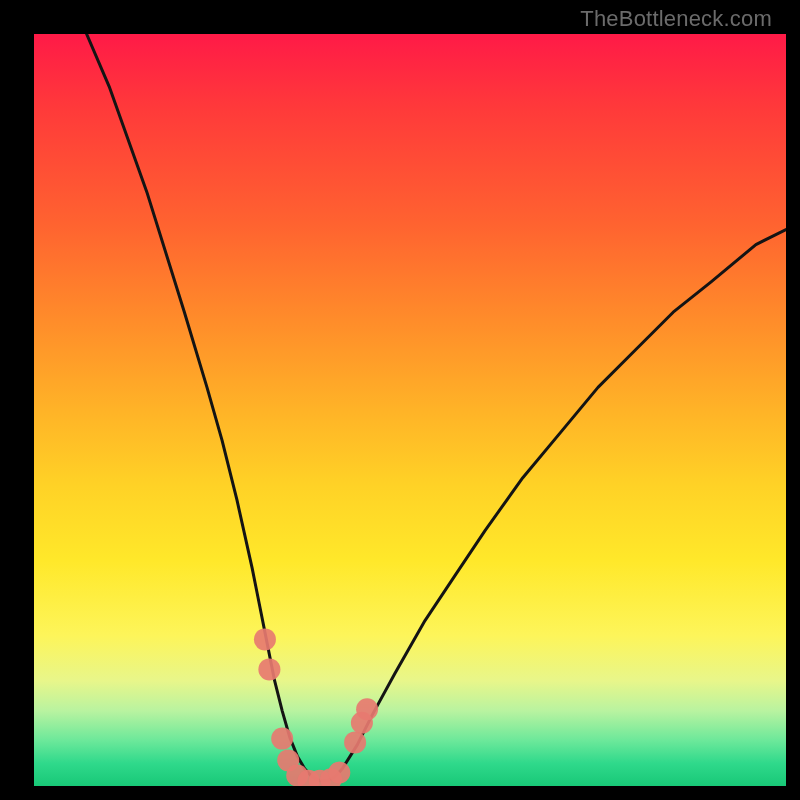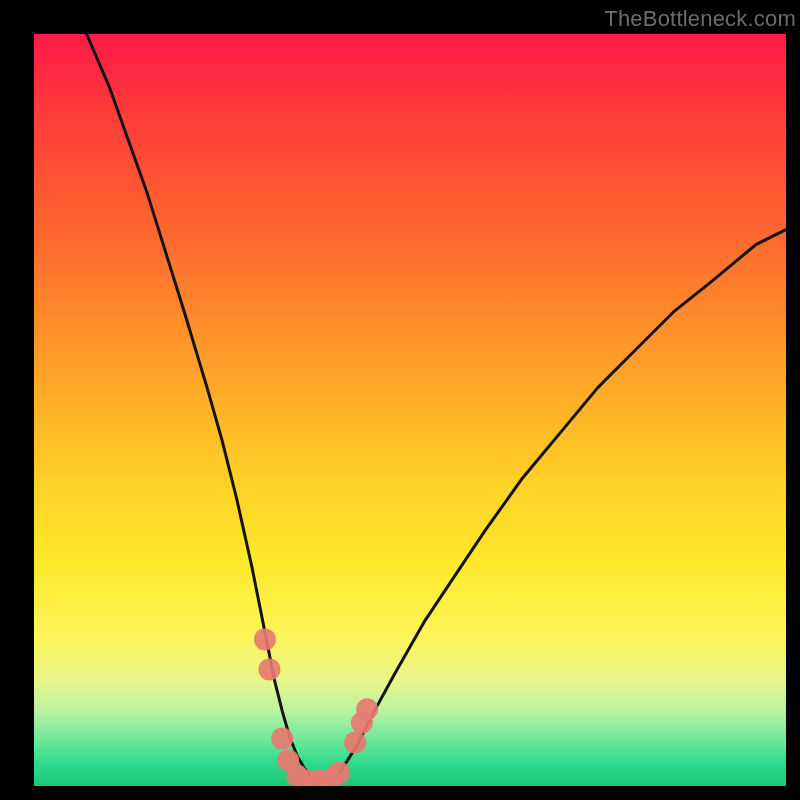--- a/index.html
+++ b/index.html
@@ -37,21 +37,21 @@
       #e8f68a 86%,
       #b9f3a0 90%,
       #6be89a 94%,
       #2fd98b 97%,
       #18c877 100%
     );
   }
   .watermark {
     position: absolute;
     top: 6px;
-    right: 4px;
+    right: 28px;
     font-size: 22px;
     font-weight: 500;
     color: #6b6b6b;
     letter-spacing: 0.2px;
     user-select: none;
   }
   svg.overlay {
     position: absolute;
     left: 0;
     top: 0;

